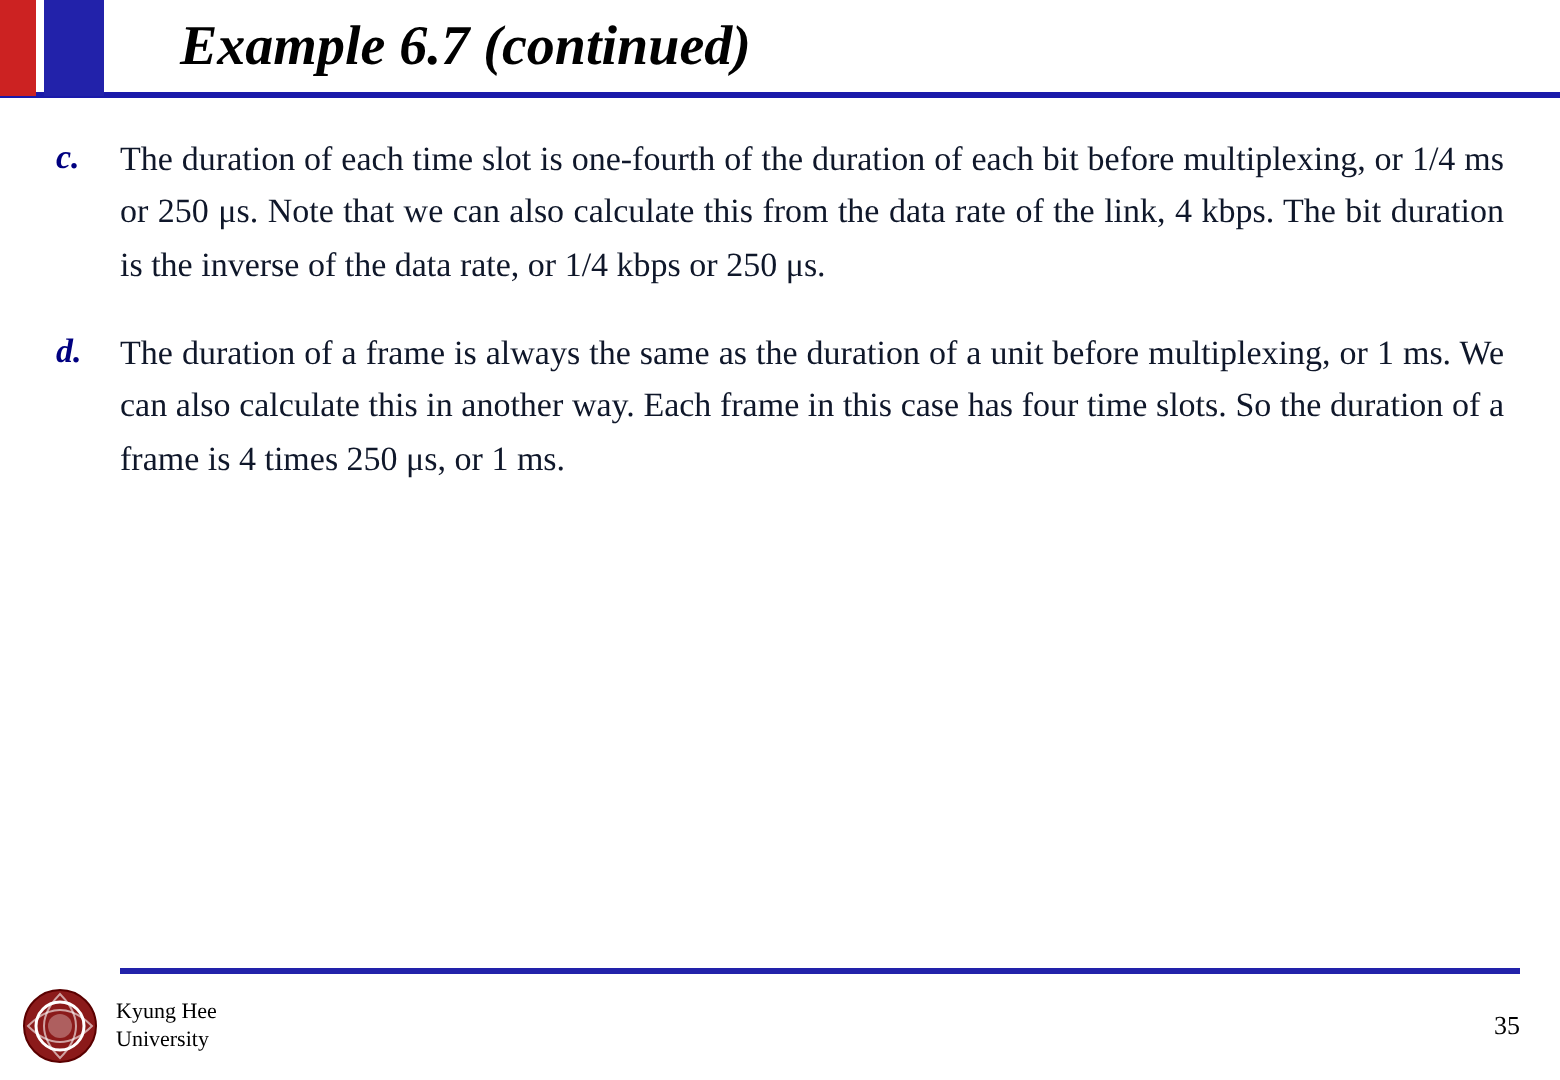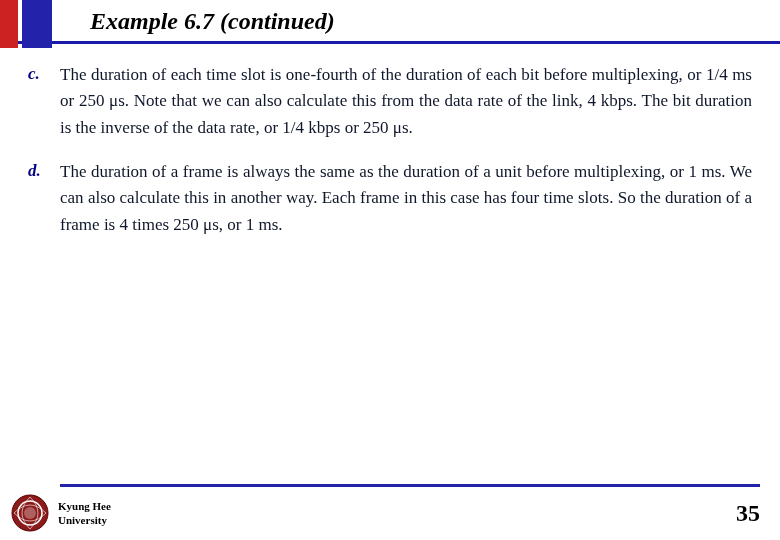--- a/index.html
+++ b/index.html
@@ -39,21 +39,21 @@
 
     .deco-blue {
       width: 30px;
       height: 48px;
       background: #2222aa;
       margin-left: 4px;
     }
 
     .header-title {
       margin-left: 70px;
-      font-size: 24px;
+      font-size: 28px;
       font-weight: bold;
       font-style: italic;
       color: #000000;
     }
 
     
     .content {
       padding: 18px 28px 10px 28px;
     }
 
@@ -108,28 +108,28 @@
       padding-top: 6px;
     }
 
     .footer-logo-img {
       width: 40px;
       height: 40px;
     }
 
     .footer-university-name {
       font-size: 11px;
-      font-weight: bold;
+      font-weight: normal;
       color: #000000;
       line-height: 1.3;
     }
 
     .footer-page-number {
-      font-size: 24px;
-      font-weight: bold;
+      font-size: 13px;
+      font-weight: normal;
       color: #000000;
       padding-top: 6px;
     }
   </style>
 </head>
 <body>
 
 <div class="header">
   <div class="header-decoration">
     <div class="deco-red"></div>

